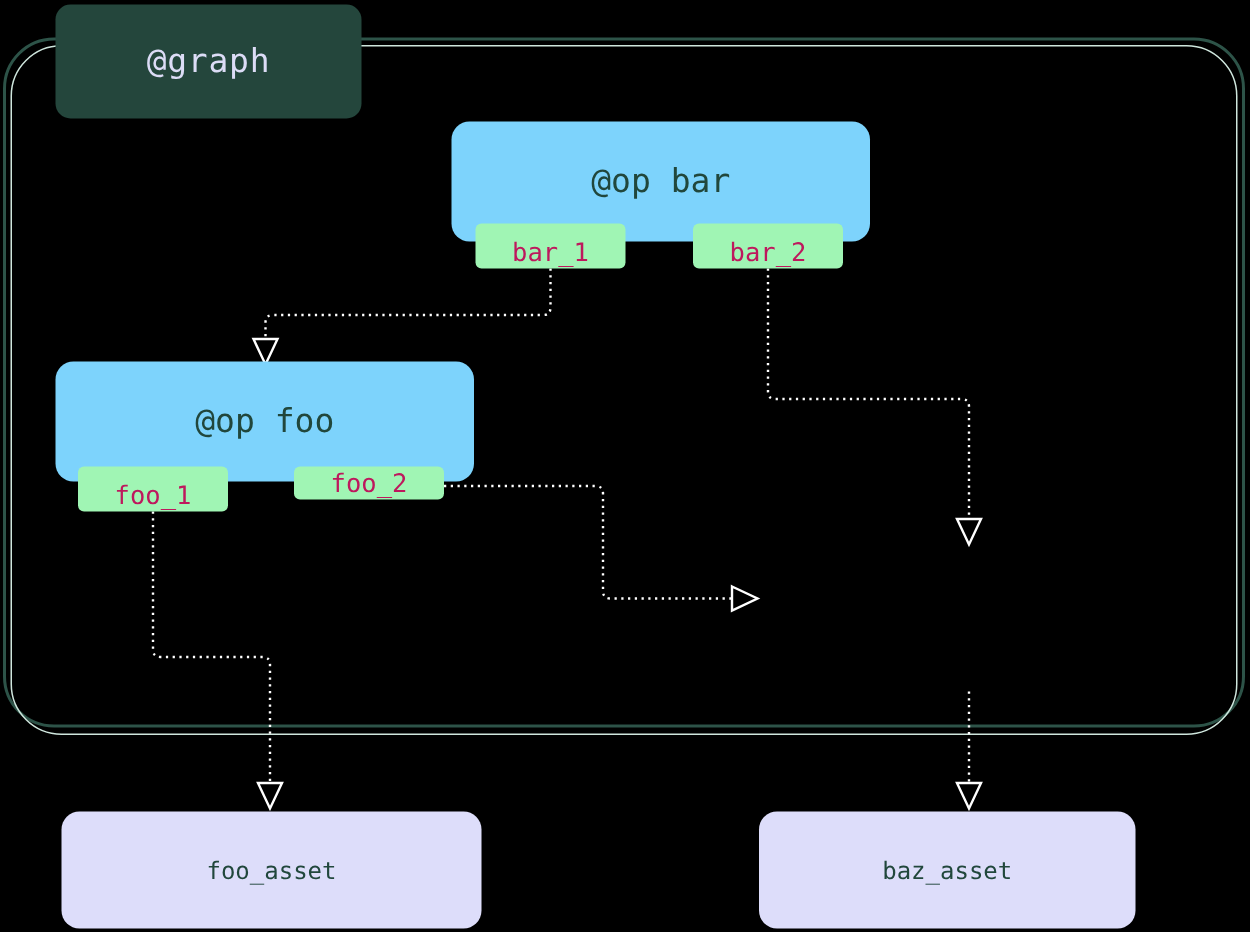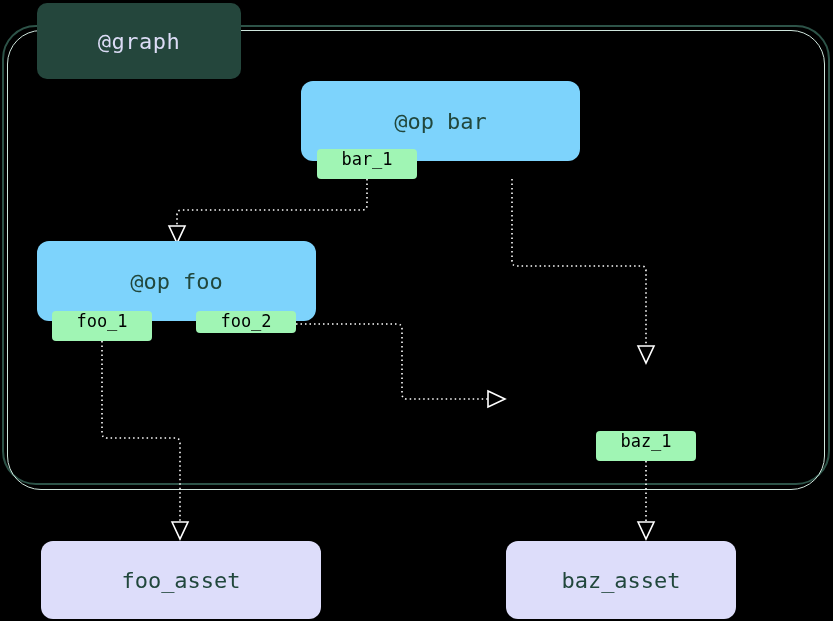--- a/index.html
+++ b/index.html
@@ -68,38 +68,38 @@
     z-index: 3;
   }
 
   
   .port {
     position: absolute;
     box-sizing: border-box;
     background: #a0f5b4;
     border-radius: 4px;
     display: flex;
-    align-items: flex-start;
+    align-items: flex-end;
     justify-content: center;
-    color: #000000;
+    color: #be185d;
     font-size: 17px;
     z-index: 5;
   }
 
   
   .asset-node {
     position: absolute;
     box-sizing: border-box;
     background: #ddddfa;
     border-radius: 12px;
     display: flex;
     align-items: center;
     justify-content: center;
     color: #21473c;
-    font-size: 22px;
+    font-size: 16px;
     z-index: 3;
   }
 
   .edge-path {
     fill: none;
     stroke: #ffffff;
     stroke-width: 1.6;
     stroke-dasharray: 1.5 3;
     stroke-linecap: butt;
   }
@@ -149,35 +149,35 @@
   <div class="cluster-label" style="left:37px; top:3px; width:204px; height:76px;">
     <span>@graph</span>
   </div>
 
   <div class="op-node" style="left:301px; top:81px; width:279px; height:80px;">
     <span>@op bar</span>
   </div>
   <div class="port" style="left:317px; top:149px; width:100px; height:30px;">
     <span>bar_1</span>
   </div>
+  <div class="port" style="left:462px; top:149px; width:100px; height:30px;">
+    <span>bar_2</span>
+  </div>
 
   <div class="op-node" style="left:37px; top:241px; width:279px; height:80px;text-align:center;">
     <span>@op foo</span>
   </div>
   <div class="port" style="left:52px; top:311px; width:100px; height:30px;">
     <span>foo_1</span>
   </div>
   <div class="port" style="left:196px; top:311px; width:100px; height:22px;">
     <span>foo_2</span>
   </div>
 
-  <div class="port" style="left:596px; top:431px; width:100px; height:30px;">
-    <span>baz_1</span>
-  </div>
 
   <div class="asset-node" style="left:41px; top:541px; width:280px; height:78px;">
     <span>foo_asset</span>
   </div>
-  <div class="asset-node" style="left:506px; top:541px; width:230px; height:78px;justify-content:center;">
+  <div class="asset-node" style="left:506px; top:541px; width:251px; height:78px;justify-content:center;">
     <span>baz_asset</span>
   </div>
 
 </div>
 
 </body></html>

